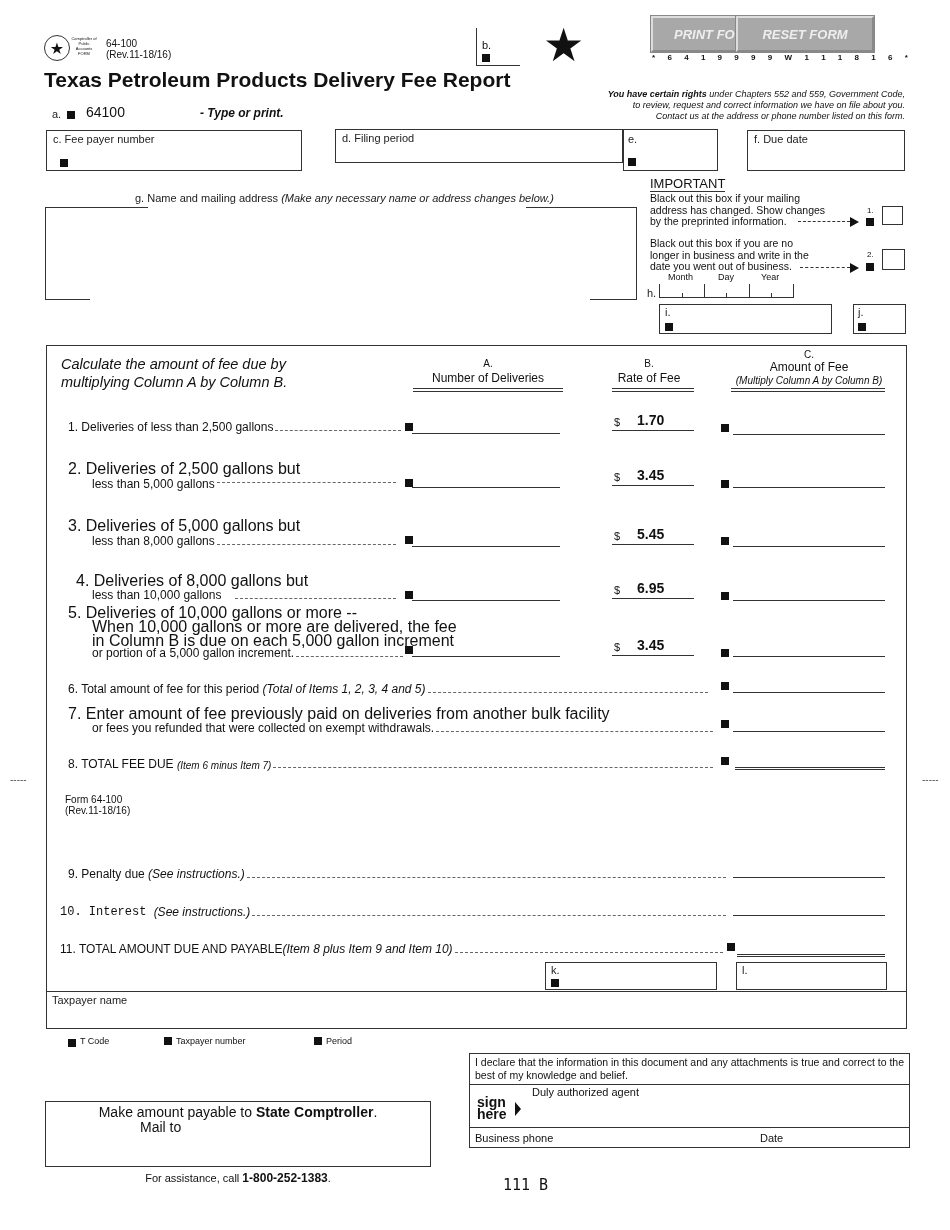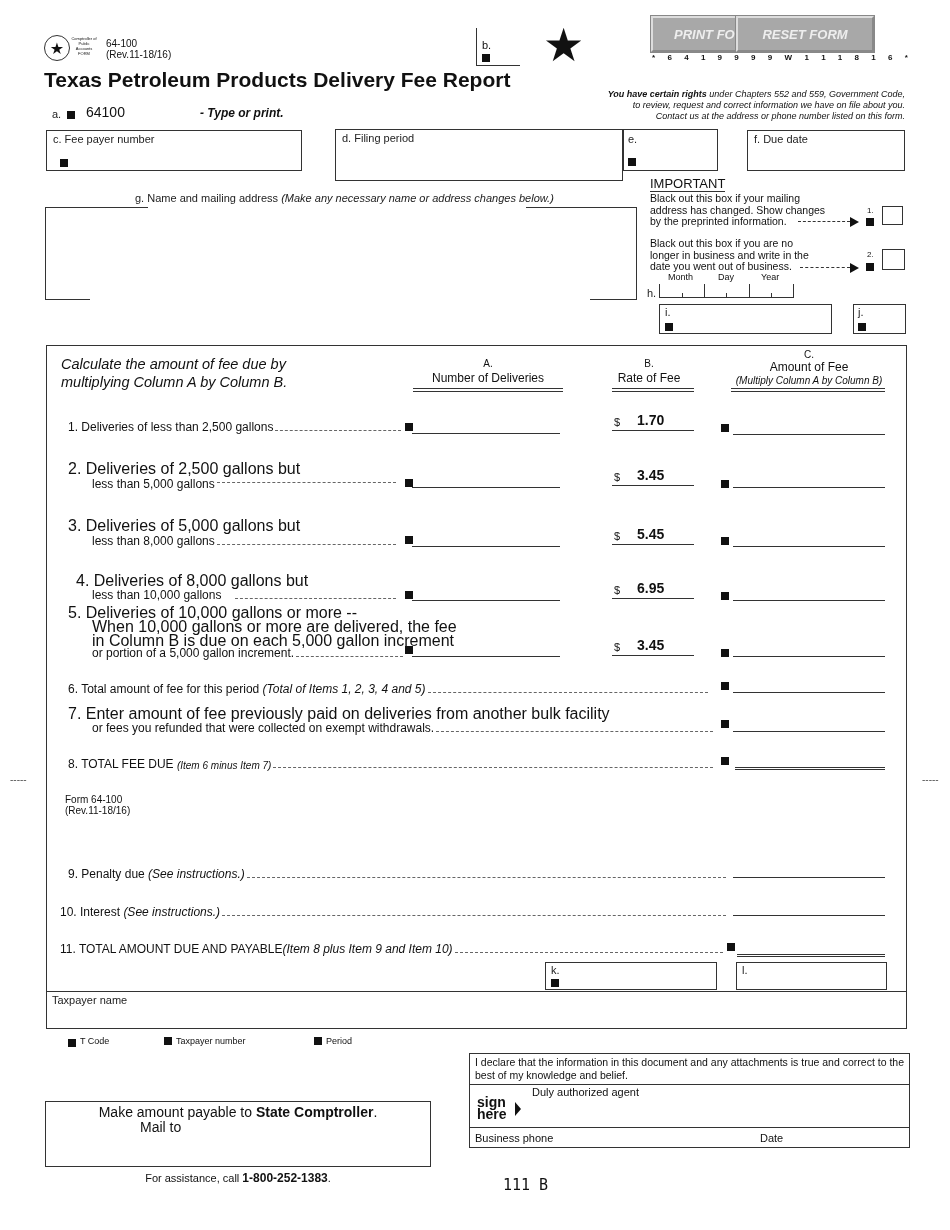--- a/index.html
+++ b/index.html
@@ -71,21 +71,21 @@
 <div class="abs it" style="right:45px;top:89px;text-align:right;font-size:9px;line-height:11px;">
   <div><b>You have certain rights</b><span> under Chapters 552 and 559, Government Code,</span></div>
   <div>to review, request and correct information we have on file about you.</div>
   <div>Contact us at the address or phone number listed on this form.</div>
 </div>
 
 <div class="box" style="left:46px;top:130px;width:256px;height:41px;">
   <span class="lbl" style="position:absolute;left:6px;top:2px;">c. Fee payer number</span>
   <span class="sq" style="position:absolute;left:13px;top:28px;"></span>
 </div>
-<div class="box" style="left:335px;top:129px;width:288px;height:52px;">
+<div class="box" style="left:335px;top:129px;width:288px;height:34px;">
   <span class="lbl" style="position:absolute;left:6px;top:2px;">d. Filing period</span>
 </div>
 <div class="box" style="left:623px;top:129px;width:95px;height:42px;">
   <span class="lbl" style="position:absolute;left:4px;top:3px;">e.</span>
   <span class="sq" style="position:absolute;left:4px;top:28px;"></span>
 </div>
 <div class="box" style="left:747px;top:130px;width:158px;height:41px;">
   <span class="lbl" style="position:absolute;left:6px;top:2px;">f. Due date</span>
 </div>
 
@@ -271,21 +271,21 @@
 </div>
 
 <div class="line-row" style="left:68px;top:867px;width:660px;">
   <span style="white-space:pre;">9. Penalty due </span>
     <span class="it">(See instructions.)</span>
     <span class="dots"></span>
 </div>
 <div class="inC" style="top:864px;"></div>
 
 <div class="line-row" style="left:60px;top:905px;width:668px;">
-  <span style="white-space:pre;">10. Interest </span>
+  <span style="white-space:pre;font-family:Liberation Mono, monospace;">10. Interest </span>
     <span class="it">(See instructions.)</span>
     <span class="dots"></span>
 </div>
 <div class="inC" style="top:902px;"></div>
 
 <div class="line-row" style="left:60px;top:942px;width:665px;">
   <span>11. TOTAL AMOUNT DUE AND PAYABLE</span>
     <span class="it">(Item 8 plus Item 9 and Item 10)</span>
     <span class="dots"></span>
 </div>

